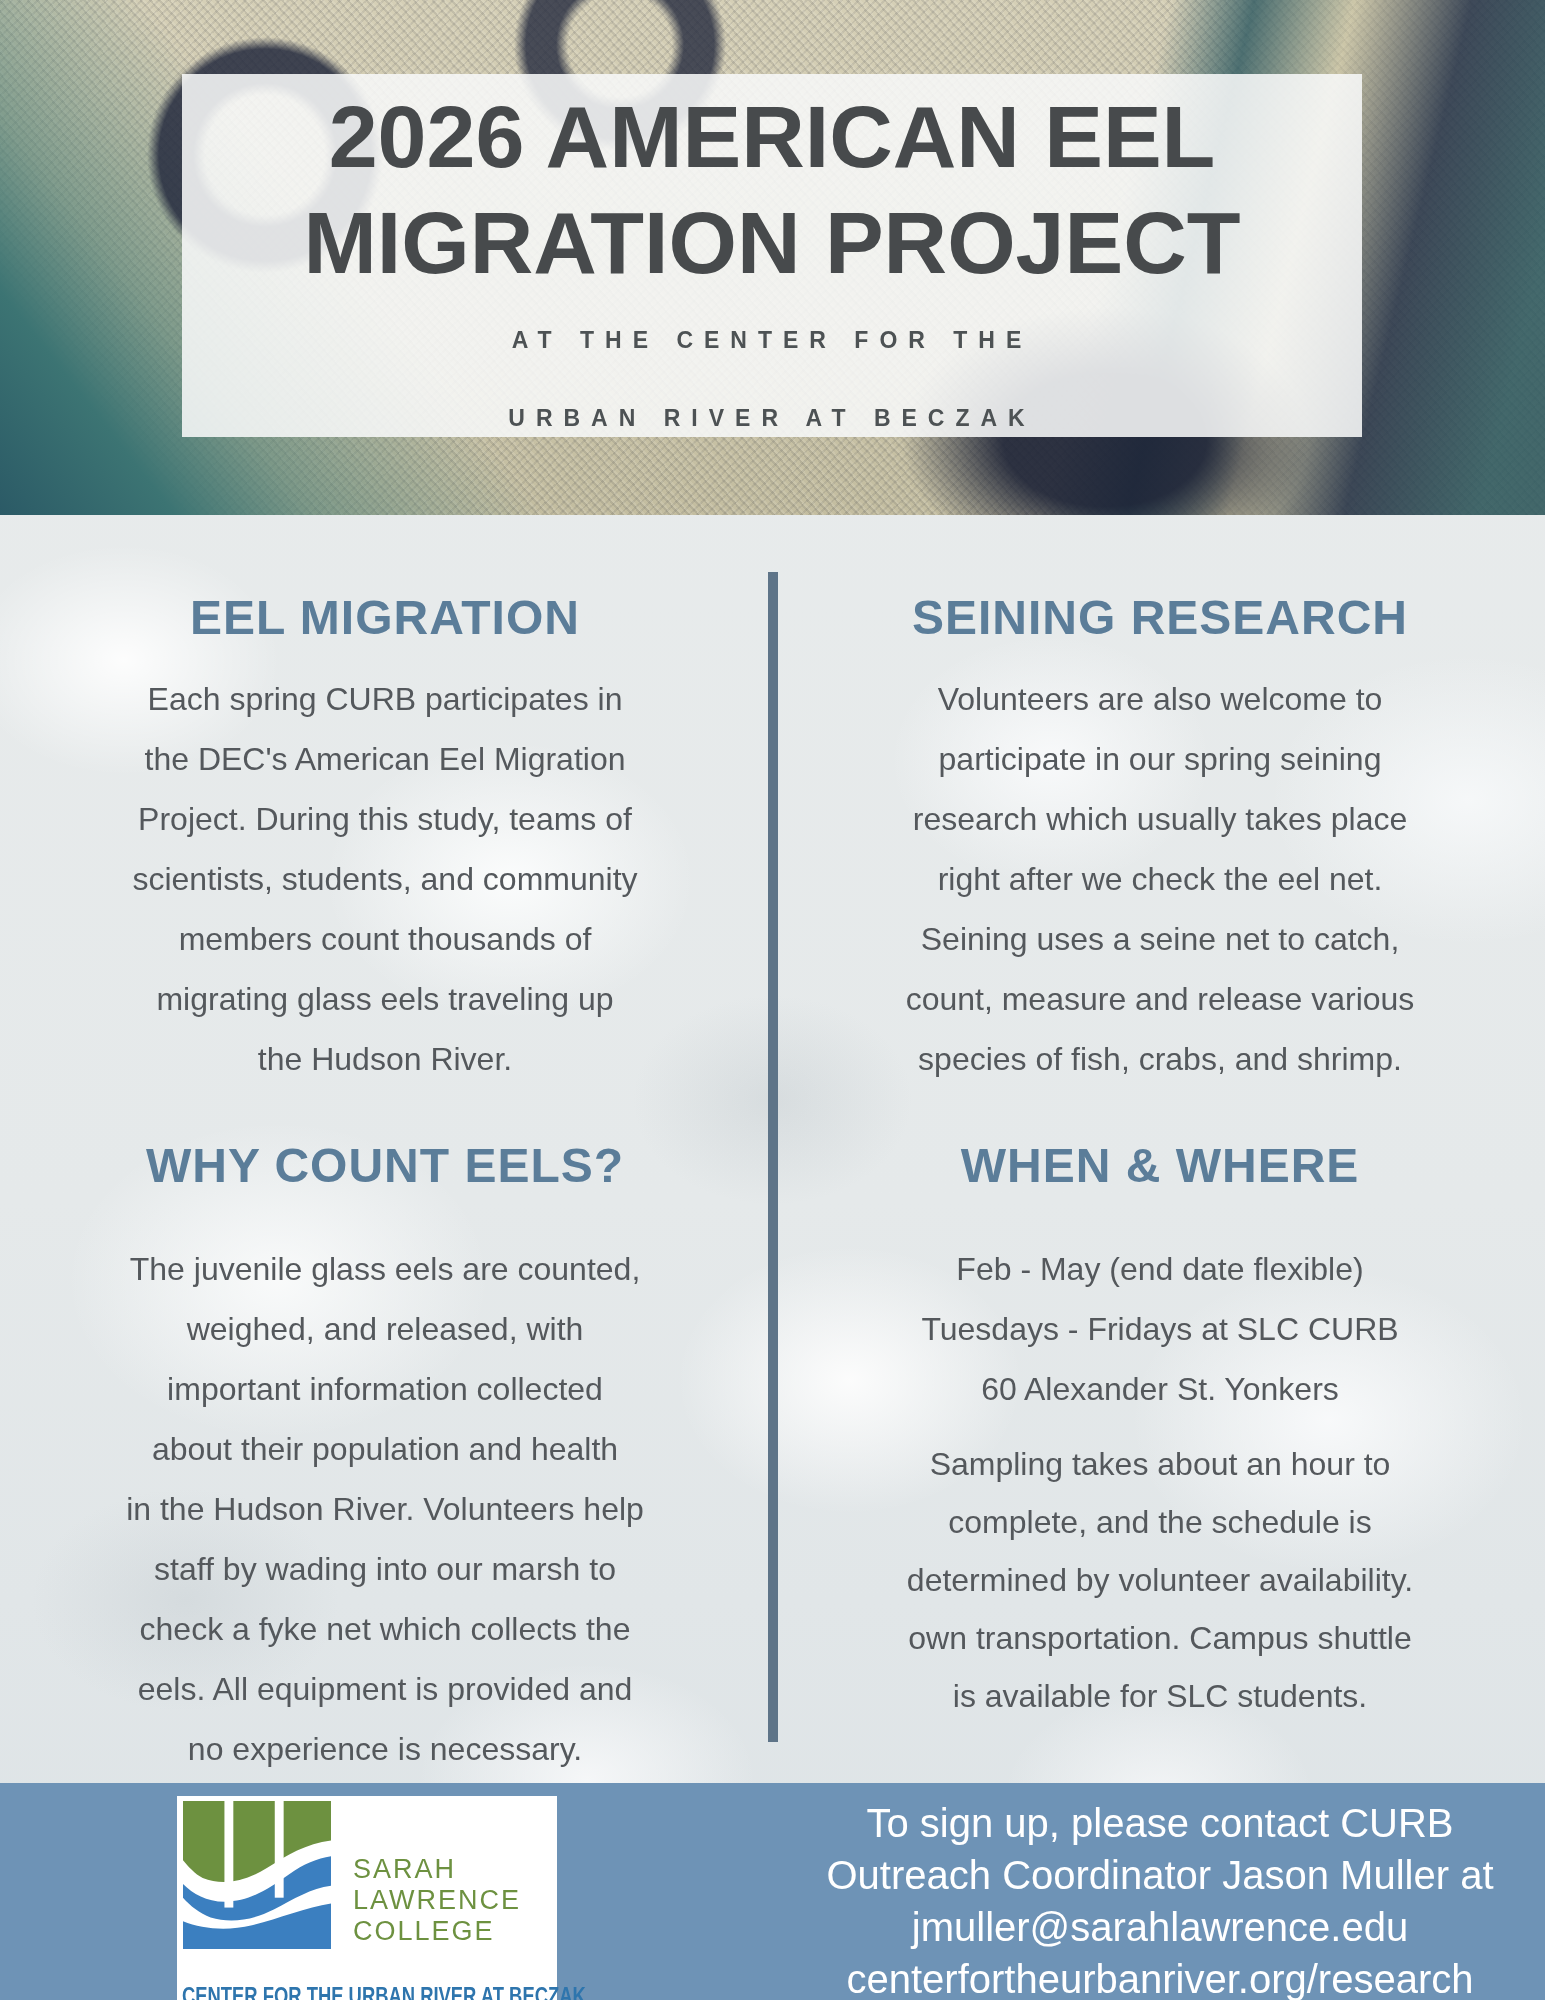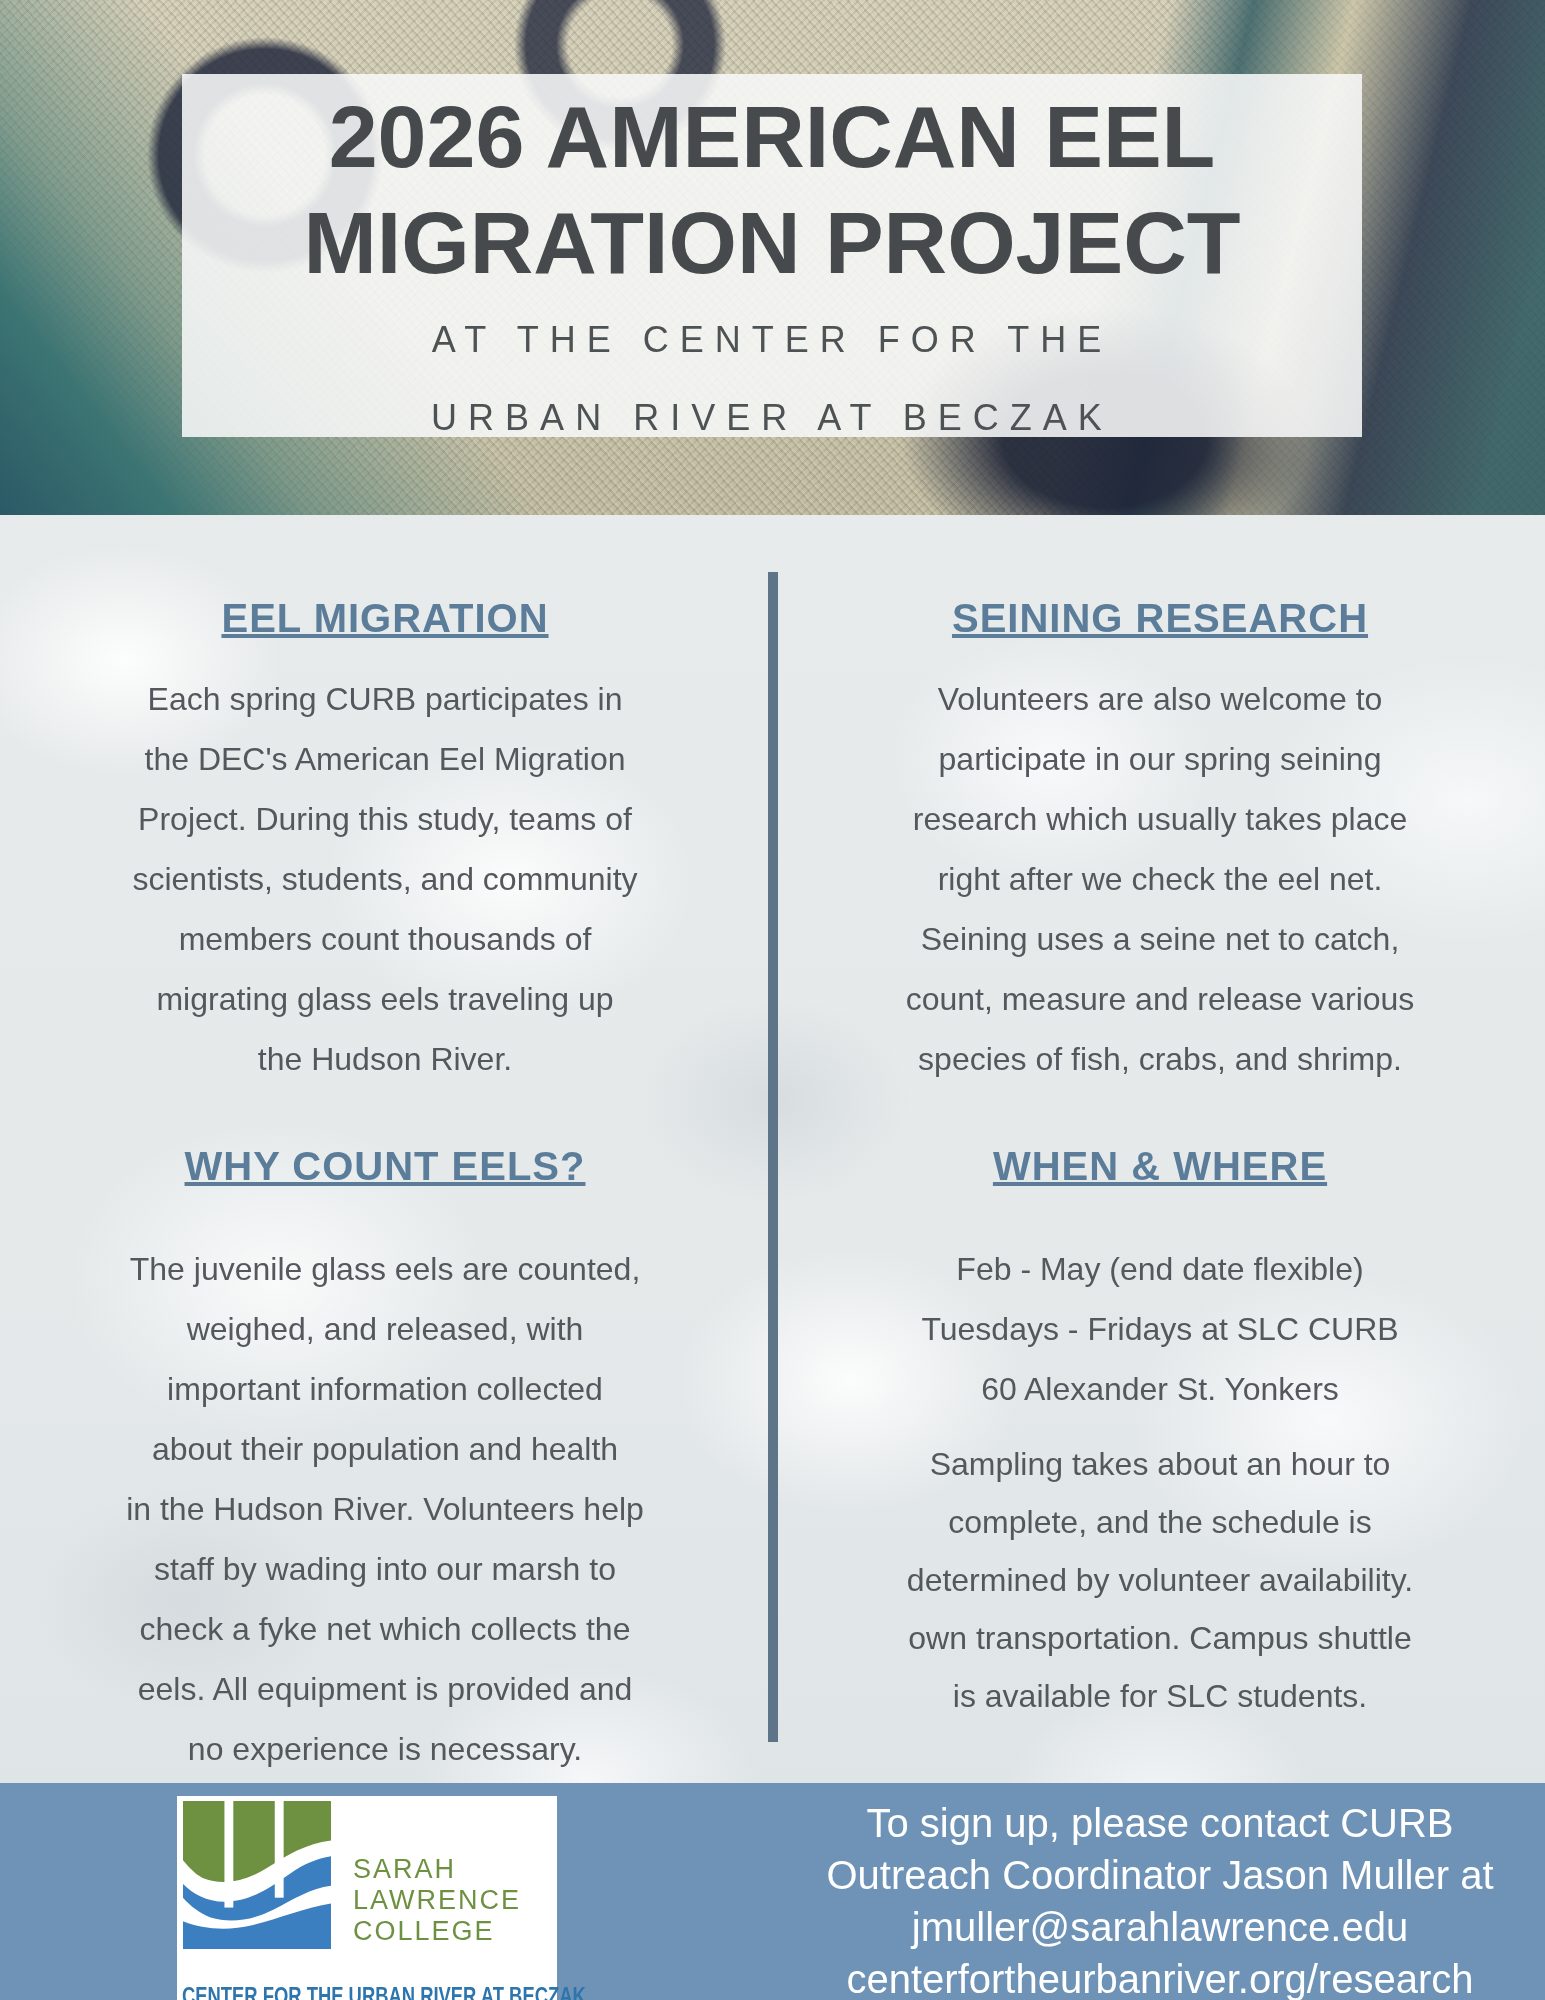--- a/index.html
+++ b/index.html
@@ -32,25 +32,25 @@
       linear-gradient(104deg, rgba(0,0,0,0) 70%, rgba(44,88,96,.8) 75%, rgba(198,192,158,.55) 81%, rgba(36,50,72,.85) 88%, rgba(44,88,96,.85) 96%),
       repeating-linear-gradient(48deg,  rgba(35,40,58,.10) 0 2px, rgba(255,255,255,.10) 2px 4px, rgba(0,0,0,0) 4px 7px),
       repeating-linear-gradient(-44deg, rgba(35,40,58,.09) 0 2px, rgba(0,0,0,0) 2px 6px),
       linear-gradient(180deg,#d5cfb6 0%,#cdc7ac 55%,#c3bda0 100%);
   }
   .header-box{
     position:absolute; left:182px; top:74px; width:1180px; height:363px;
     background:rgba(247,248,248,.88); text-align:center;
   }
   .title{ margin:20px 0 0 0; font-size:88px; line-height:86px; font-weight:700; color:#474a4c; }
-  .subtitle{ margin:30px 0 0 0; font-size:36px; line-height:48px; letter-spacing:11px; font-weight:400; color:#4d5254; }
+  .subtitle{ margin:30px 0 0 0; font-size:23px; line-height:48px; letter-spacing:11px; font-weight:700; color:#4d5254; }
   
   .col{ position:absolute; top:585px; width:710px; text-align:center; }
   .col-left{ left:30px; } .col-right{ left:805px; }
-  .sec-heading{ font-size:40px; line-height:66px; font-weight:700; letter-spacing:1px; color:var(--accent,#5b7d99);text-decoration:underline; }
+  .sec-heading{ font-size:48px; line-height:66px; font-weight:700; letter-spacing:1px; color:var(--accent,#5b7d99); }
   .sec-heading.row2{ margin-top:44px; }
   .para{ margin-top:18px; font-size:32px; color:#54585c; }
   .para .line{ line-height:60px; white-space:nowrap; }
   .para.tight .line{ line-height:58px; }
   .para.after-heading{ margin-top:40px; }
   .para.sampling{ margin-top:16px; }
   .divider{ position:absolute; left:768px; top:572px; width:10px; height:1170px; background:var(--divider,#5e7488); }
   
   .footer{ position:absolute; left:0; top:1783px; width:1545px; height:217px; background:var(--footer-bg,#6e93b6); }
   .footer-text{ position:absolute; left:805px; top:14px; width:710px; text-align:center; color:#ffffff; font-size:40px; }

